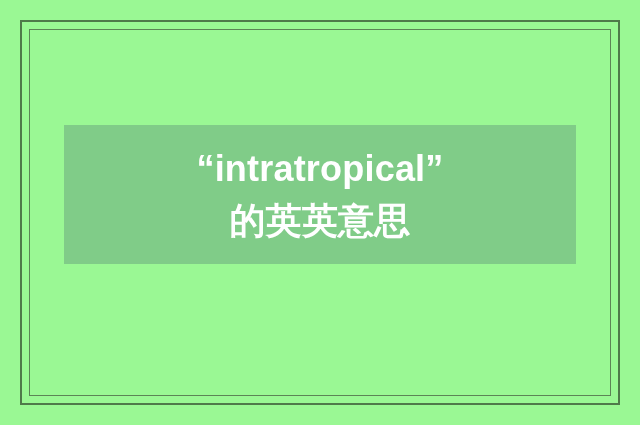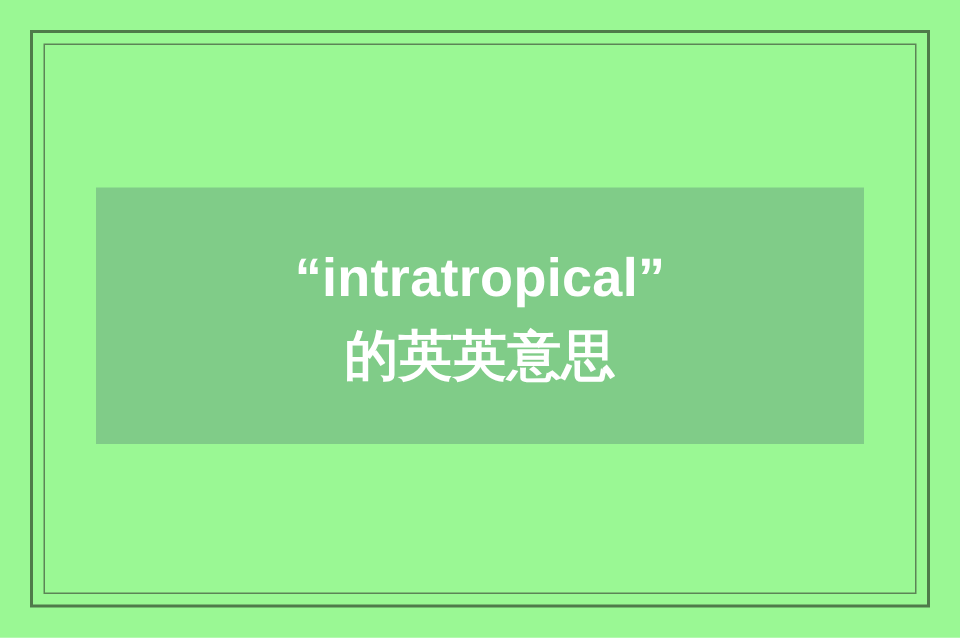--- a/index.html
+++ b/index.html
@@ -46,21 +46,21 @@
     box-sizing: border-box;
     pointer-events: none;
   }
 
   
   .content-card {
     position: absolute;
     left: 64px;
     top: 125px;
     width: 512px;
-    height: 171px;
+    height: 139px;
     background: #80cc88;
     box-sizing: border-box;
 
     display: flex;
     align-items: center;
     justify-content: center;
   }
 
   
   .headline {

